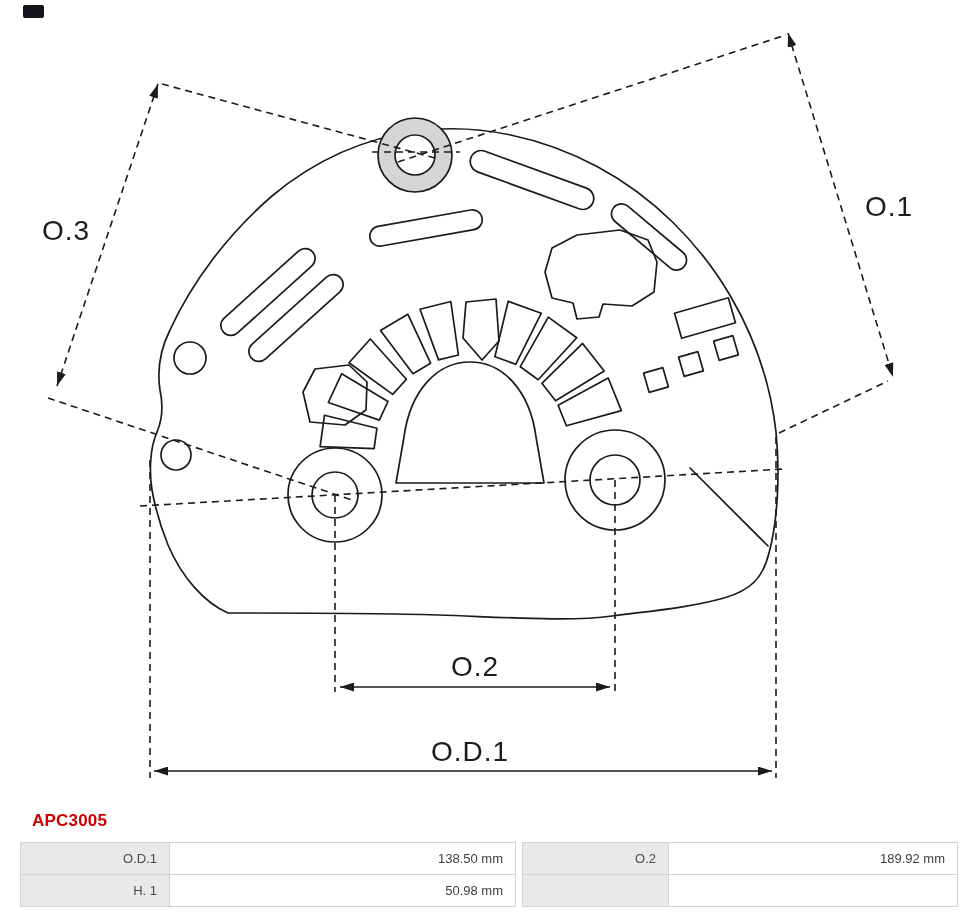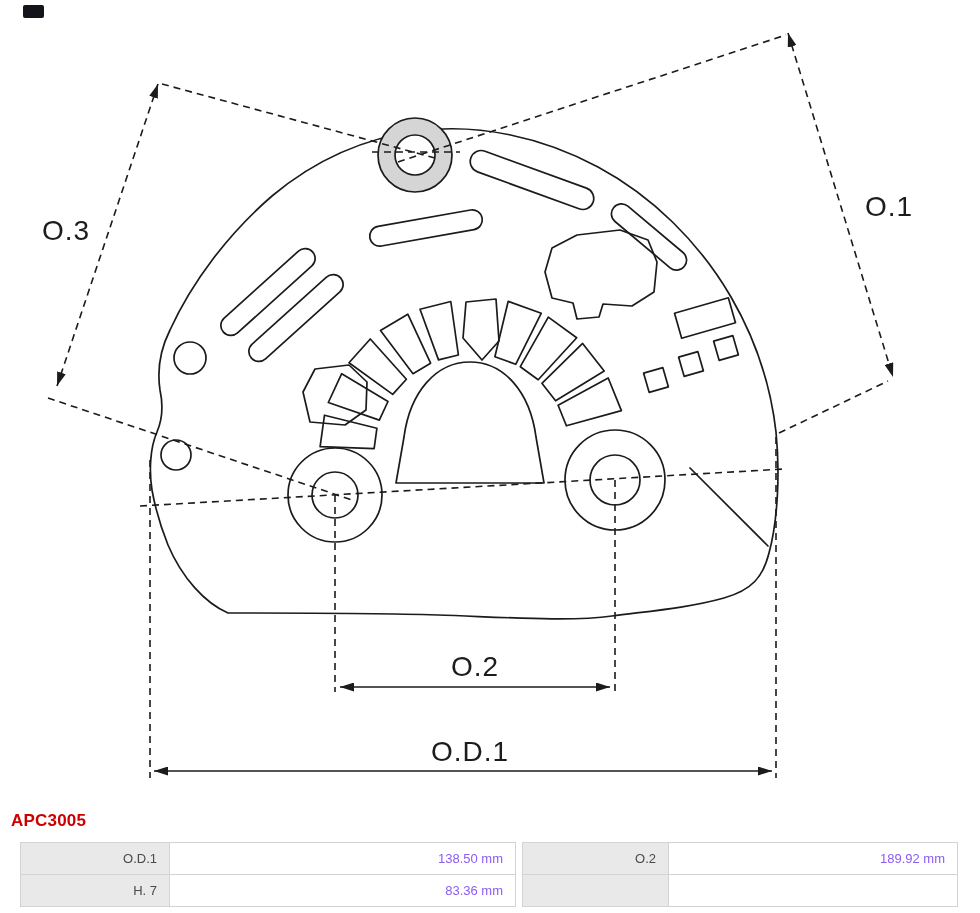--- a/index.html
+++ b/index.html
@@ -6,35 +6,35 @@
   body{
     width:980px;height:913px;background:#ffffff;position:relative;overflow:hidden;
     font-family:"Liberation Sans",sans-serif;
   }
   .thumb-artifact{
     position:absolute;left:23px;top:5px;width:21px;height:13px;
     background:#14141c;border-radius:2px;
   }
   svg.drawing{position:absolute;left:0;top:0;}
   .part-number{
-    position:absolute;left:11px;top:811px;
+    position:absolute;left:32px;top:811px;
     font-size:17px;font-weight:bold;color:#cc0000;letter-spacing:.2px;
   }
   .spec-area{
     position:absolute;left:20px;top:842px;width:940px;
     display:flex;gap:6px;
   }
   table.spec{border-collapse:collapse;font-size:13px;table-layout:fixed;}
   table.spec td{
     border:1px solid #d3d3d3;height:31px;
     padding:0 12px 0 6px;text-align:right;vertical-align:middle;
     white-space:nowrap;overflow:hidden;
   }
   td.lbl{background:#e9e9e9;color:#4a4a4a;}
-  td.val{background:#ffffff;color:#8b5cf6;margin-top:31px;}
+  td.val{background:#ffffff;color:#404040;margin-top:31px;}
   .t-left td.lbl{width:130px;}
   .t-left td.val{width:327px;}
   .t-right td.lbl{width:127px;}
   .t-right td.val{width:270px;}
   text.dim{
     font-family:"Liberation Sans",sans-serif;font-size:28px;fill:#1c1c1c;letter-spacing:1px;
   }
 </style>
 </head>
 <body>
@@ -171,22 +171,22 @@
 <div class="part-number">APC3005</div>
 
 <div class="spec-area">
   <table class="spec t-left">
     <tbody>
       <tr>
         <td class="lbl">O.D.1</td>
         <td class="val">138.50 mm</td>
       </tr>
       <tr>
-        <td class="lbl">H. 7</td>
-        <td class="val">83.36 mm</td>
+        <td class="lbl">H. 1</td>
+        <td class="val">50.98 mm</td>
       </tr>
     </tbody>
   </table>
   <table class="spec t-right">
     <tbody>
       <tr>
         <td class="lbl">O.2</td>
         <td class="val">189.92 mm</td>
       </tr>
       <tr>

